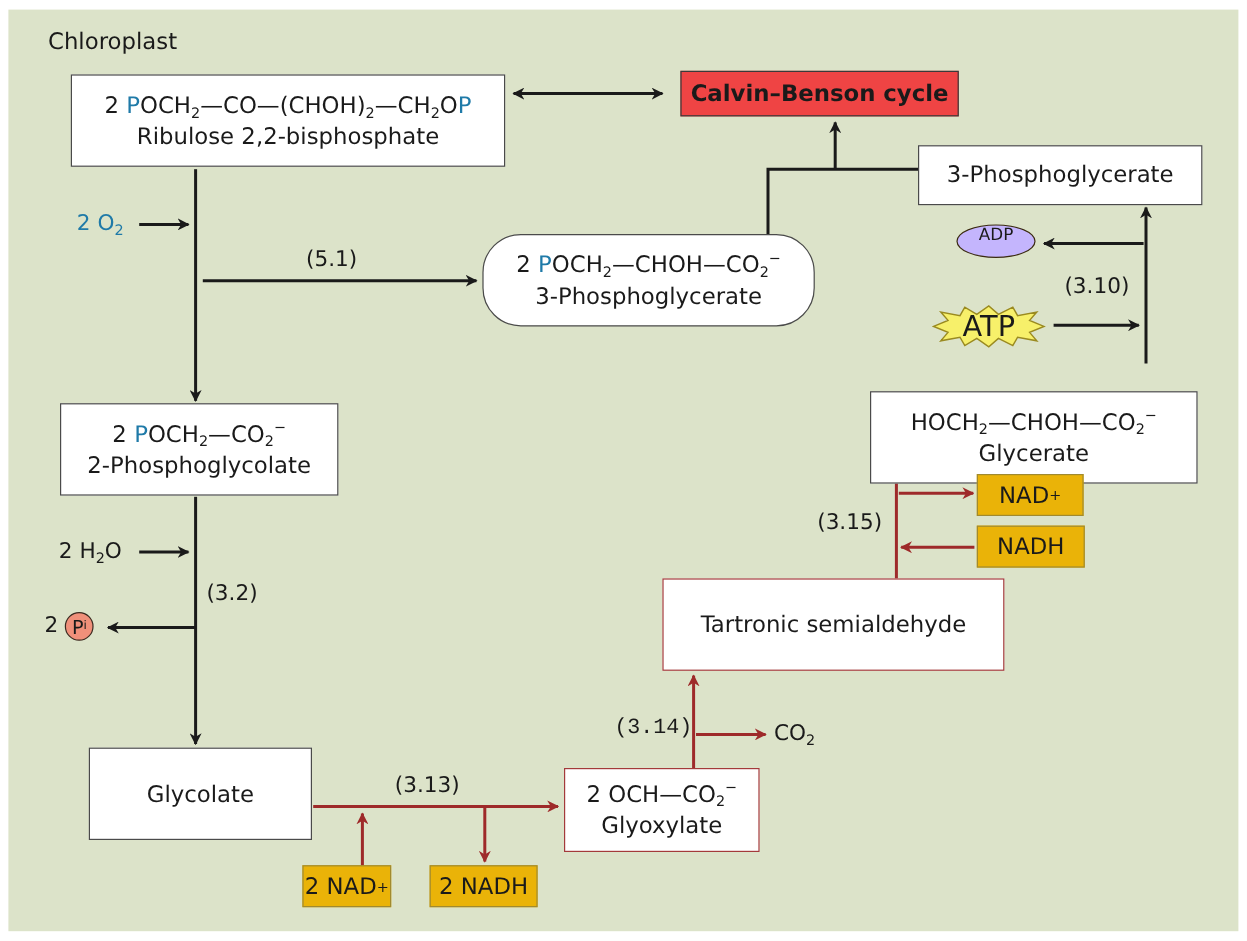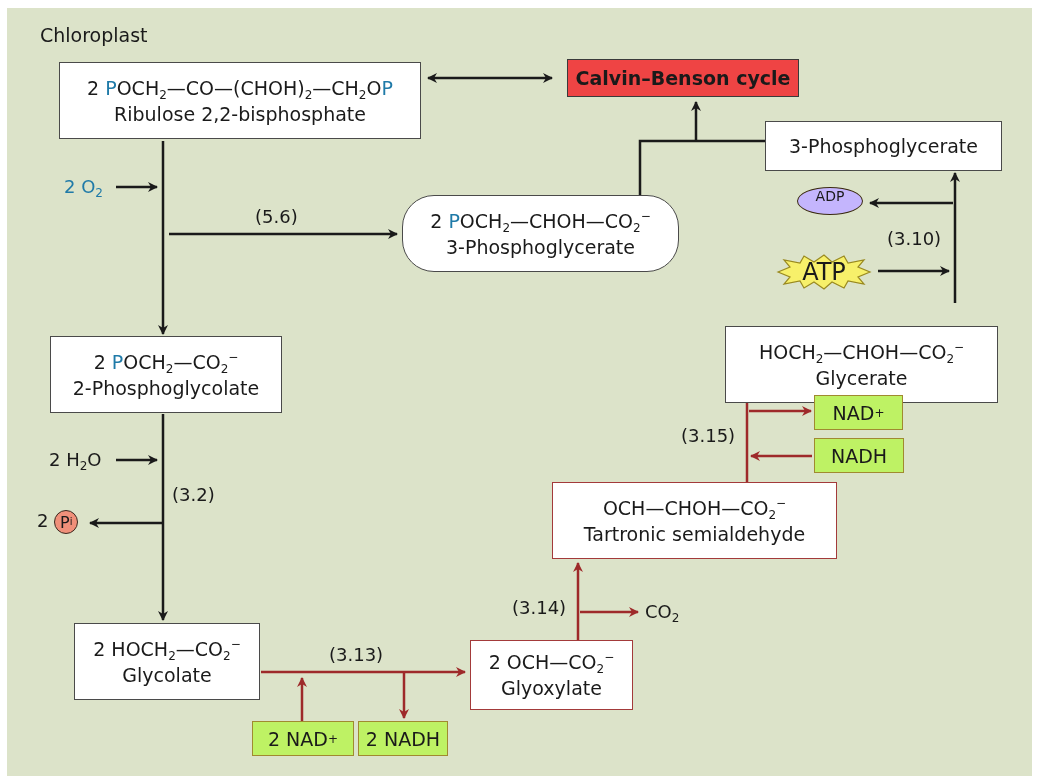--- a/index.html
+++ b/index.html
@@ -2,21 +2,21 @@
 <html><head>
 <meta charset="utf-8">
 <style>
   html,body{margin:0;padding:0;background:#ffffff;}
   body{width:1039px;height:784px;position:relative;overflow:hidden;font-family:"DejaVu Sans",sans-serif;color:#1a1a1a;}
   #panel{position:absolute;left:7px;top:8px;width:1025px;height:768px;background:#dce3c9;}
   svg#arrows{position:absolute;left:0;top:0;width:1039px;height:784px;pointer-events:none;}
   .box{position:absolute;background:#ffffff;border:1.5px solid #4a4a4a;box-sizing:border-box;display:flex;flex-direction:column;align-items:center;justify-content:center;text-align:center;font-size:19px;line-height:26px;white-space:nowrap;}
   .box.red{border-color:#a33a3a;}
   .box.calvin{background:#ef4444;border-color:#3a3a3a;font-weight:bold;font-size:19px;}
-  .tag{position:absolute;background:#bef264;border:1.5px solid #a08a30;box-sizing:border-box;display:flex;align-items:center;justify-content:center;font-size:19px;white-space:nowrap;}
+  .tag{position:absolute;background:#eab308;border:1.5px solid #a08a30;box-sizing:border-box;display:flex;align-items:center;justify-content:center;font-size:19px;white-space:nowrap;}
   .lbl{position:absolute;font-size:18px;white-space:nowrap;}
   .blue{color:#1f7aa8;}
   sub{font-size:12px;vertical-align:-4px;line-height:0;}
   sup{font-size:12px;vertical-align:8px;line-height:0;}
   .adp{position:absolute;left:797px;top:187px;width:66px;height:28px;border-radius:50%;background:#c4b5fd;border:1.5px solid #3a2a10;box-sizing:border-box;display:flex;align-items:flex-start;justify-content:center;font-size:14px;}
   .atp-wrap{position:absolute;left:774px;top:254px;width:100px;height:36px;}
   .atp-wrap svg{position:absolute;left:0;top:0;}
   .atp-wrap span{position:absolute;left:0;top:0;width:100px;height:36px;display:flex;align-items:center;justify-content:center;font-size:24px;}
   .pi{display:inline-flex;width:24px;height:24px;border-radius:50%;background:#f0907a;border:1.5px solid #3a2a20;box-sizing:border-box;align-items:center;justify-content:center;font-size:16px;vertical-align:middle;}
 </style>
@@ -96,31 +96,29 @@
   <div><span>2 </span><span class="blue">P</span><span>OCH</span><sub>2</sub><span>—CHOH—CO</span><sub>2</sub><sup>−</sup></div>
   <div>3-Phosphoglycerate</div>
 </div>
 
 <div class="box" style="left:50px;top:336px;width:232px;height:77px;">
   <div><span>2 </span><span class="blue">P</span><span>OCH</span><sub>2</sub><span>—CO</span><sub>2</sub><sup>−</sup></div>
   <div>2-Phosphoglycolate</div>
 </div>
 
 <div class="box" style="left:74px;top:623px;width:186px;height:77px;">
-  <div><span>2 HOCH</span><sub>2</sub><span>—CO</span><sub>2</sub><sup>−</sup></div>
   <div>Glycolate</div>
 </div>
 
 <div class="box red" style="left:470px;top:640px;width:163px;height:70px;">
   <div><span>2 OCH—CO</span><sub>2</sub><sup>−</sup></div>
   <div>Glyoxylate</div>
 </div>
 
 <div class="box red" style="left:552px;top:482px;width:285px;height:77px;">
-  <div><span>OCH—CHOH—CO</span><sub>2</sub><sup>−</sup></div>
   <div>Tartronic semialdehyde</div>
 </div>
 
 <div class="box" style="left:725px;top:303px;width:273px;height:77px;margin-top:23px;">
   <div><span>HOCH</span><sub>2</sub><span>—CHOH—CO</span><sub>2</sub><sup>−</sup></div>
   <div>Glycerate</div>
 </div>
 
 <div class="lbl blue" style="left:64px;top:176px;"><span>2 O</span><sub>2</sub></div>
 <div class="lbl" style="left:49px;top:449px;"><span>2 H</span><sub>2</sub><span>O</span></div>
@@ -133,33 +131,33 @@
 <div class="adp">
     <span>ADP</span>
   </div>
 <div class="atp-wrap">
   <svg width="100" height="36" viewBox="0 0 100 36">
     <polygon points="4,18 16,13 10,6 26,9 30,2 40,8 50,1 58,8 70,2 74,9 90,6 84,13 96,18 84,23 90,30 74,27 70,34 58,28 50,35 40,28 30,34 26,27 10,30 16,23" fill="#f7f06a" stroke="#9a8a20" stroke-width="1.2"></polygon>
   </svg>
   <span>ATP</span>
 </div>
 
-<div class="tag" style="left:252px;top:721px;width:102px;height:35px;">
+<div class="tag" style="left:252px;top:721px;width:74px;height:35px;">
     <span>2 NAD</span>
     <sup>+</sup>
   </div>
 <div class="tag" style="left:358px;top:721px;width:90px;height:35px;">
     <span>2 NADH</span>
   </div>
 <div class="tag" style="left:814px;top:395px;width:89px;height:35px;">
     <span>NAD</span>
     <sup>+</sup>
   </div>
 <div class="tag" style="left:814px;top:438px;width:90px;height:35px;">
     <span>NADH</span>
   </div>
 
-<div class="lbl" style="left:255px;top:206px;">(5.6)</div>
+<div class="lbl" style="left:255px;top:206px;">(5.1)</div>
 <div class="lbl" style="left:172px;top:484px;">(3.2)</div>
 <div class="lbl" style="left:887px;top:228px;">(3.10)</div>
 <div class="lbl" style="left:329px;top:644px;">(3.13)</div>
-<div class="lbl" style="left:512px;top:597px;">(3.14)</div>
+<div class="lbl" style="left:512px;top:597px;font-family:Liberation Mono, monospace;">(3.14)</div>
 <div class="lbl" style="left:681px;top:425px;">(3.15)</div>
 
 </body></html>

